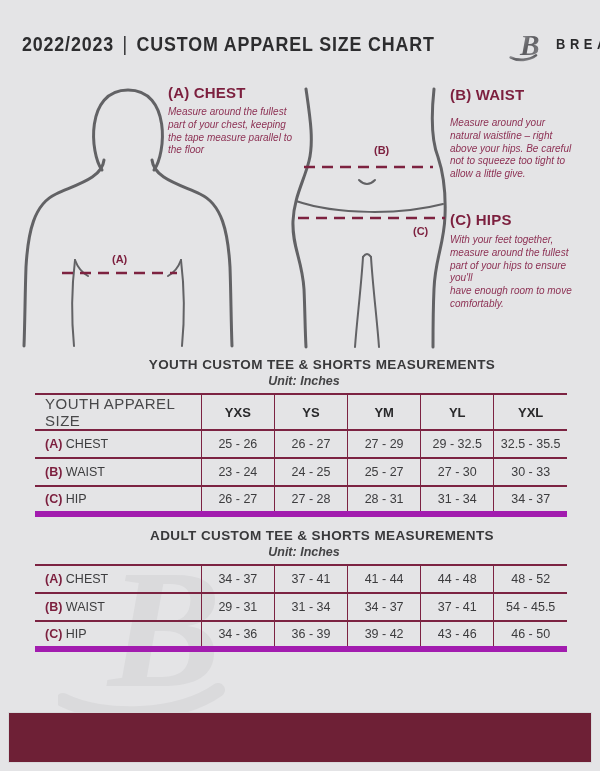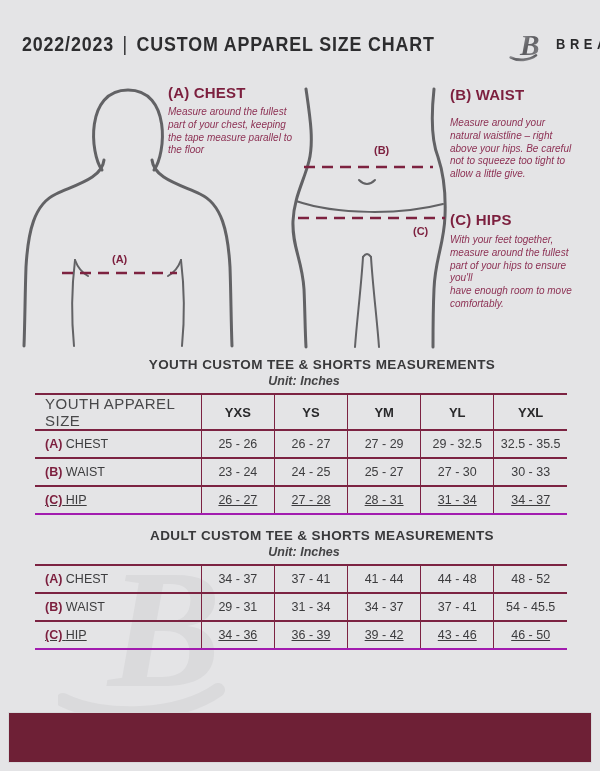--- a/index.html
+++ b/index.html
@@ -119,21 +119,21 @@
   #youth-table { top: 393px; }
   #adult-table { top: 564px; }
   .size-table td {
     height: 28px;
     border-top: 2px solid #7c2342;
     font-size: 12.5px;
     color: #3c3c3e;
     text-align: center;
     vertical-align: middle;
   }
-  .size-table tr:last-child td { border-bottom: 2px solid #a21caf; text-decoration: underline; }
+  .size-table tr:last-child td { border-bottom: 6px solid #a21caf; }
   .size-table td + td { border-left: 1.5px solid #7c2342; }
   .size-table td.label-cell {
     text-align: left;
     padding-left: 10px;
   }
   .size-table tr.head-row td { font-weight: bold; color: #29292b; font-size: 13px; }
   .size-table tr.head-row td.label-cell {
     font-weight: normal;
     color: #48484a;
     font-size: 15px;

